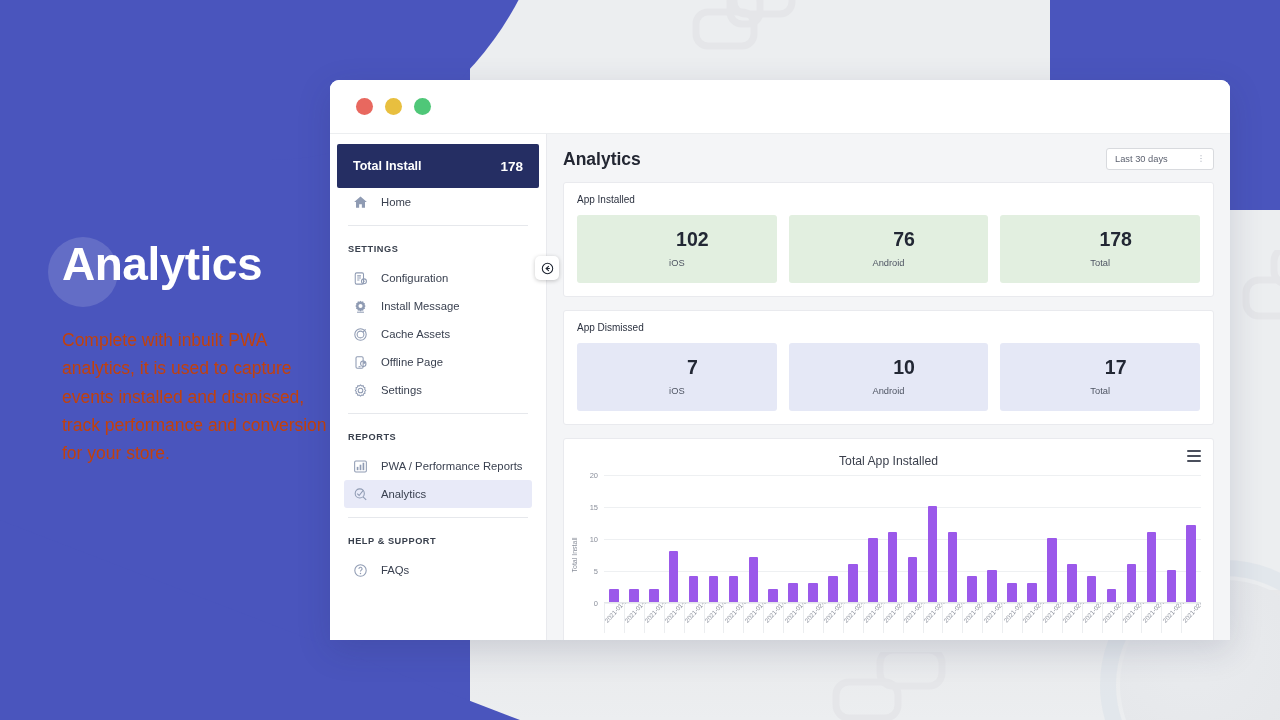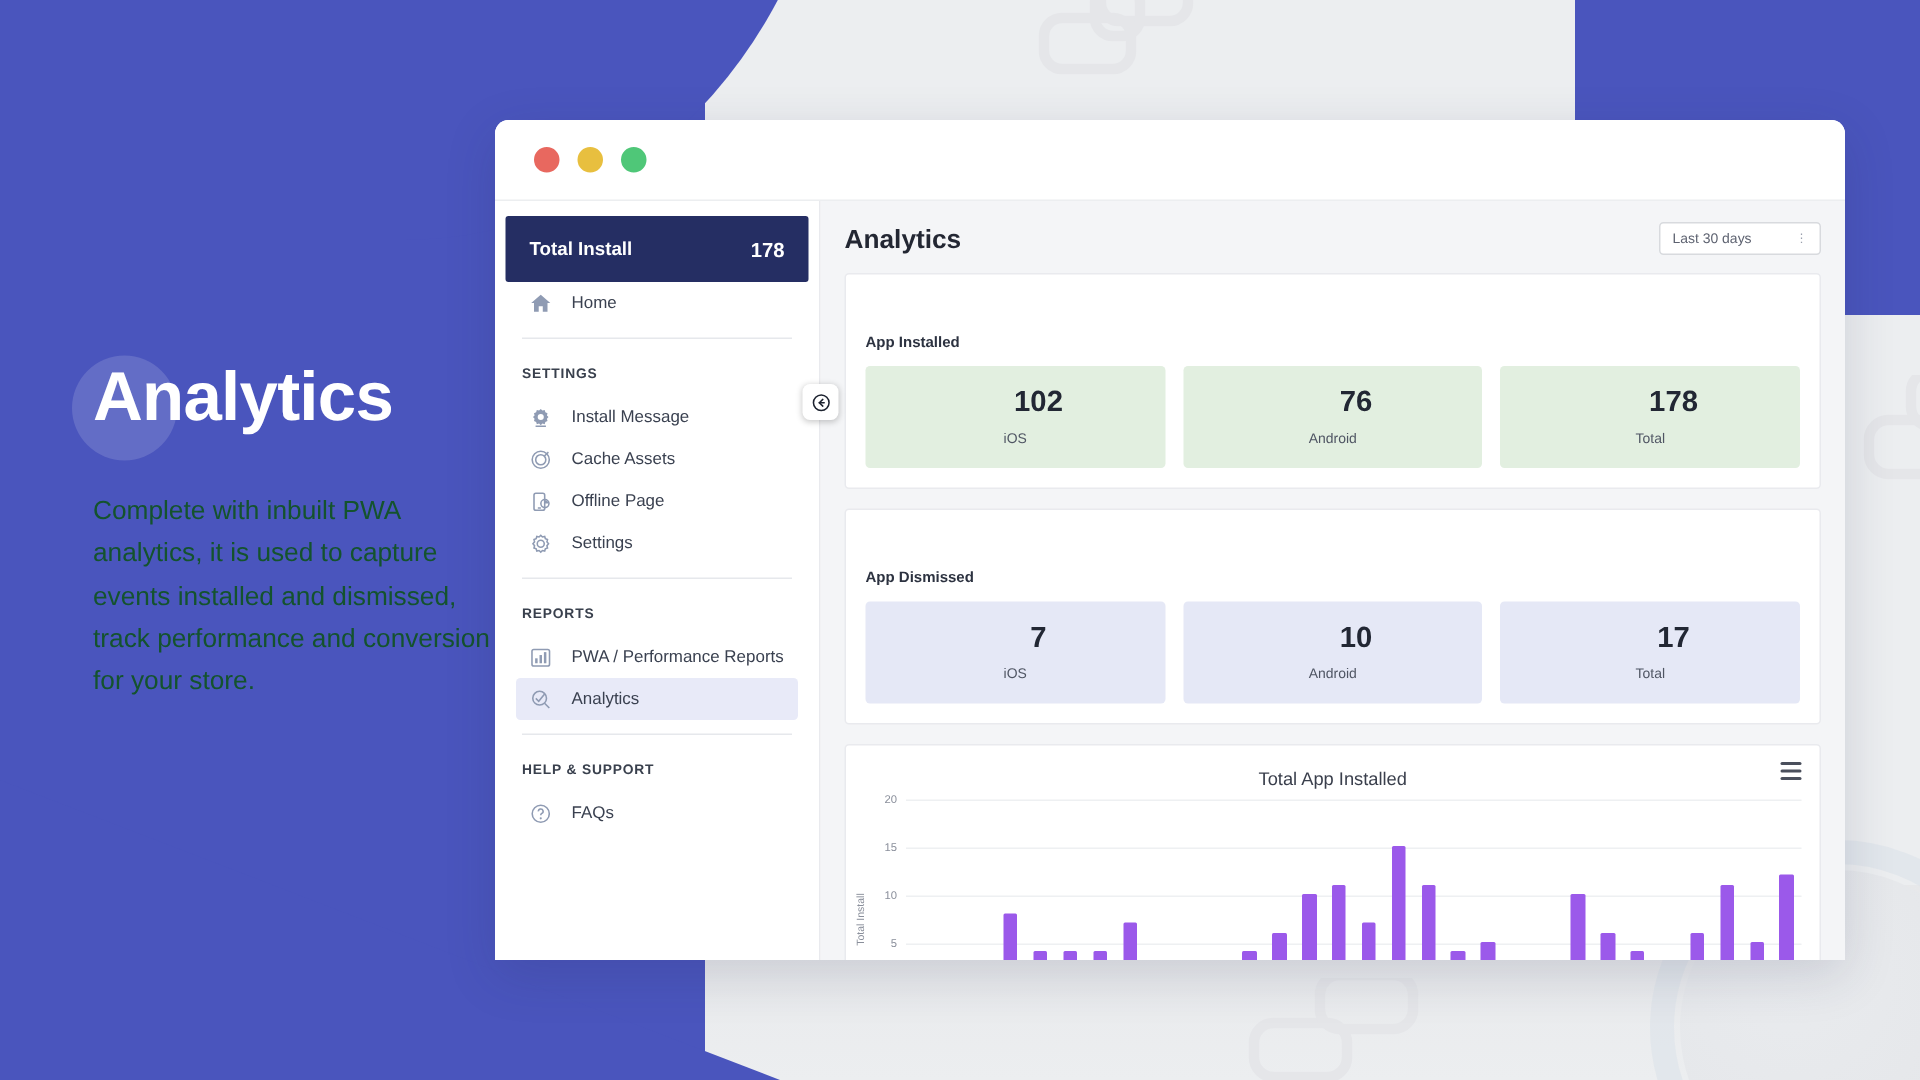--- a/index.html
+++ b/index.html
@@ -117,21 +117,21 @@
   .hero-title {
     font-size: 46px;
     font-weight: bold;
     letter-spacing: -.5px;
     line-height: 1.05;
   }
   .hero-body {
     margin-top: 38px;
     font-size: 17.5px;
     line-height: 1.61;
-    color: #14532d;
+    color: #c2410c;
     width: 270px;
   }
 
   
   .window {
     position: absolute;
     left: 330px; top: 80px;
     width: 900px; height: 560px;
     background: #ffffff;
     border-radius: 9px 9px 0 0;
@@ -254,24 +254,23 @@
 
   .panel {
     background: #ffffff;
     border: 1px solid #e9eaee;
     border-radius: 3px;
     padding: 11px 13px 13px 13px;
     margin-bottom: 13px;
   }
   .panel-title {
     font-size: 10px;
-    font-weight: bold;
+    font-weight: normal;
     color: #2c3240;
     margin-bottom: 10px;
-    margin-top: 29px;
   }
   .stat-row { display: flex; gap: 12px; }
   .stat-card {
     flex: 1;
     height: 68px;
     border-radius: 3px;
     display: flex;
     flex-direction: column;
     align-items: center;
     justify-content: center;
@@ -457,20 +456,31 @@
                 </svg>
             </span>
             <span class="lbl">Home</span>
           </div>
           <div class="nav-sep"></div>
         </div>
 
         <div class="nav-section">
           <div class="nav-head">SETTINGS</div>
 
+          <div class="nav-item">
+            <span class="ic">
+              <svg width="15" height="15" viewBox="0 0 20 20">
+                <rect class="ico-stroke" x="3" y="2.5" width="11" height="15" rx="1.8"></rect>
+                <path class="ico-stroke" d="M5.6 6.5h5M5.6 9.3h5M5.6 12.1h3"></path>
+                <circle class="ico-stroke" cx="14.6" cy="13.8" r="3.3"></circle>
+                <circle class="ico-fill" cx="14.6" cy="13.8" r="1.1"></circle>
+              </svg>
+            </span>
+            <span class="lbl">Configuration</span>
+          </div>
 
           <div class="nav-item">
             <span class="ic">
               <svg width="15" height="15" viewBox="0 0 20 20">
                 <path class="ico-fill" d="M10 2.2l1.5 1.4 2-.5.6 2 1.9.8-.5 2 1.4 1.5-1.4 1.5.5 2-1.9.8-.6 2-2-.5L10 16.6 8.5 15.2l-2 .5-.6-2-1.9-.8.5-2L3.1 9.4 4.5 7.9l-.5-2 1.9-.8.6-2 2 .5z"></path>
                 <circle cx="10" cy="9.4" r="2.7" fill="#ffffff"></circle>
                 <path class="ico-stroke" d="M5.4 17.6h9.2"></path>
               </svg>
             </span>
             <span class="lbl">Install Message</span>

